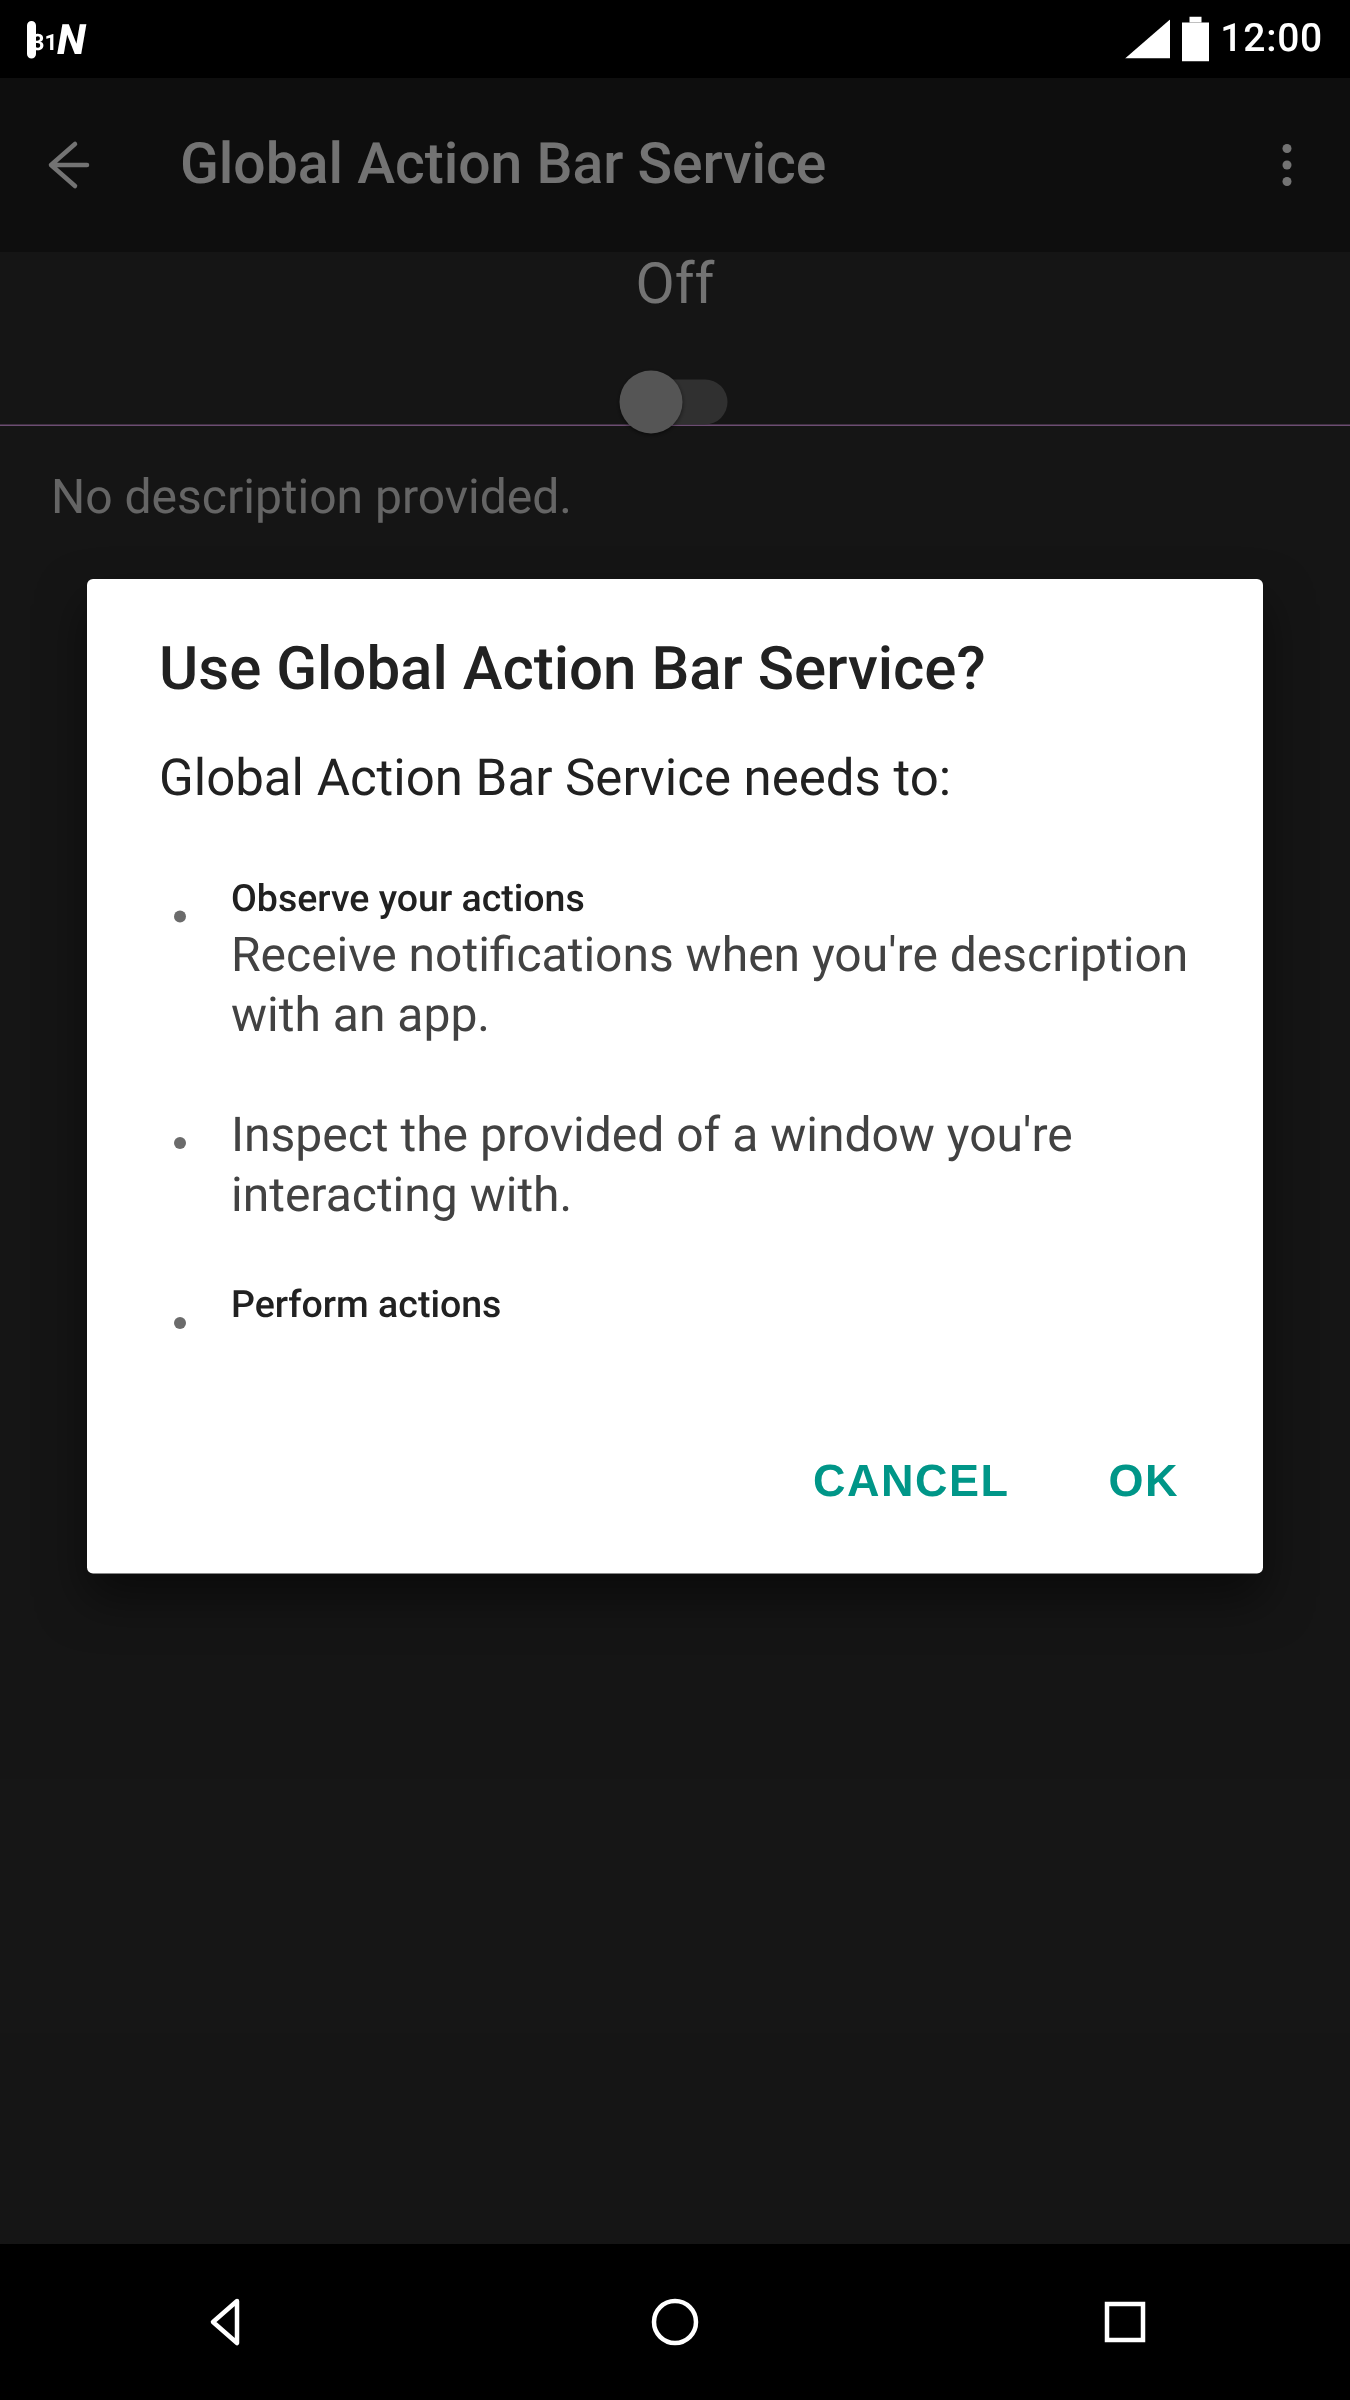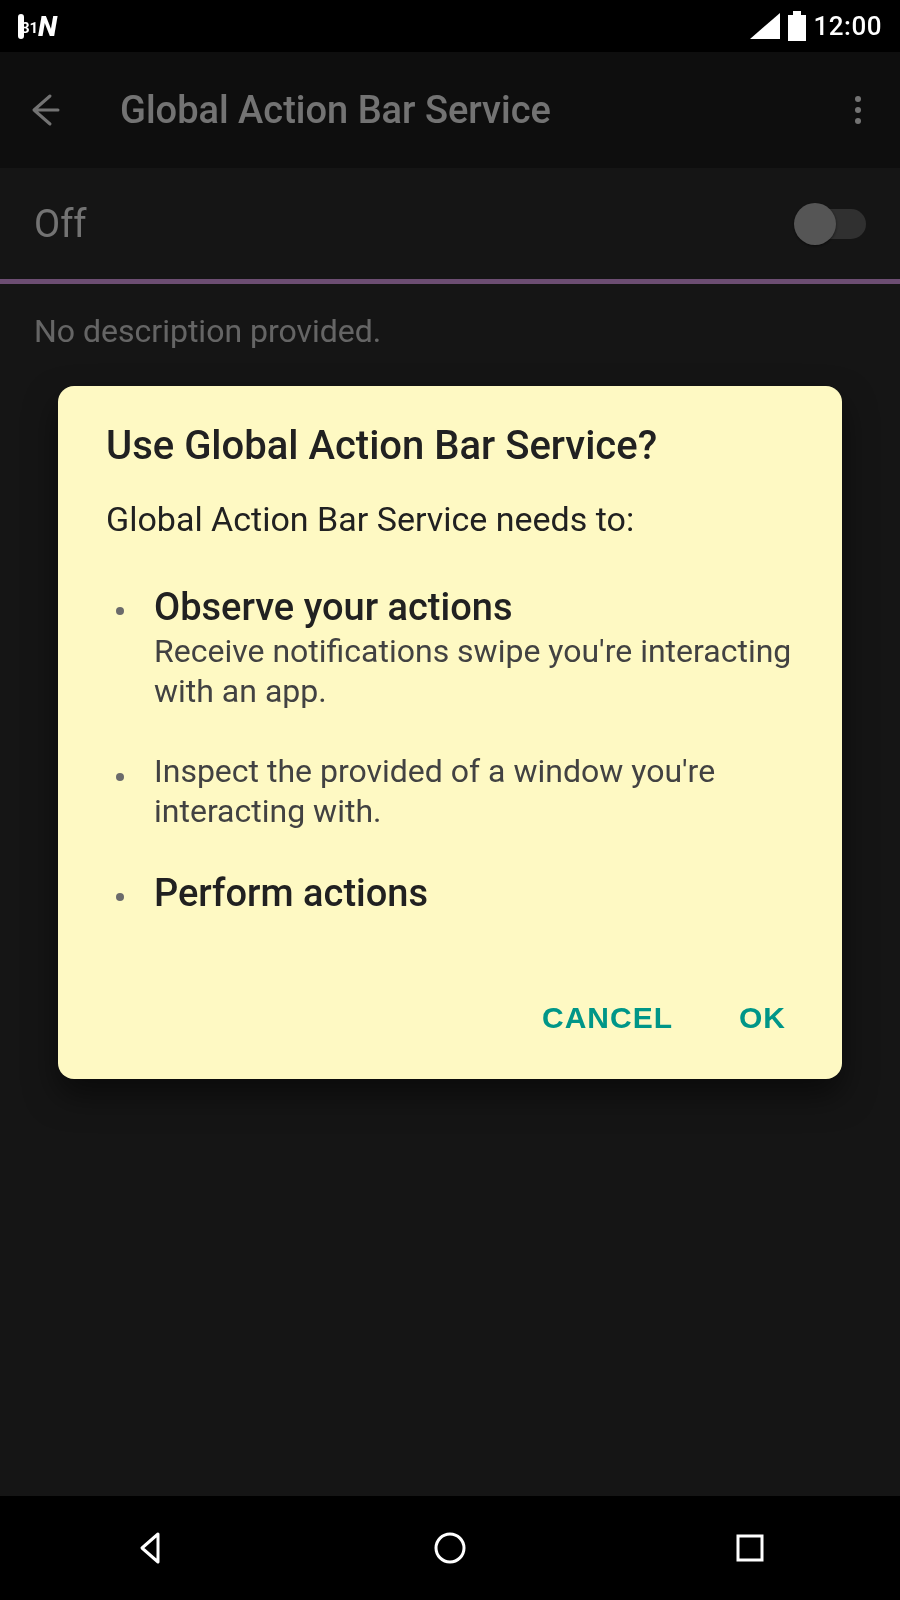--- a/index.html
+++ b/index.html
@@ -20,39 +20,39 @@
   .signal-icon svg, .battery-icon svg { display: block; }
 
   
   .app-surface { position: absolute; top: 52px; left: 0; right: 0; bottom: 104px; background: #303030; }
   .appbar { height: 116px; background: #212121; display: flex; align-items: center; padding: 0 20px; color: #fff; }
   .appbar .back { width: 44px; height: 44px; display: flex; align-items: center; justify-content: center; }
   .appbar .title { font-size: 38px; font-weight: 500; margin-left: 56px; flex: 1; }
   .appbar .overflow { width: 44px; height: 44px; display: flex; flex-direction: column; align-items: center; justify-content: center; gap: 5px; }
   .appbar .overflow span { width: 6px; height: 6px; background: #fff; border-radius: 50%; }
 
-  .toggle-row { height: 116px; display: flex; align-items: center; padding: 0 34px; color: #fff; border-bottom: 5px solid #f0abfc; }
+  .toggle-row { height: 116px; display: flex; align-items: center; padding: 0 34px; color: #fff; border-bottom: 1px solid #f0abfc; flex-direction: column; }
   .toggle-label { font-size: 38px; flex: 1; }
   .switch { width: 70px; height: 30px; background: #6b6b6b; border-radius: 15px; position: relative; }
   .switch::after { content: ''; position: absolute; left: -2px; top: -6px; width: 42px; height: 42px; background: #bdbdbd; border-radius: 50%; box-shadow: 0 1px 3px rgba(0,0,0,0.5); }
 
   .desc-row { padding: 28px 34px; color: #e0e0e0; font-size: 32px; }
 
   
   .scrim { position: absolute; top: 0; left: 0; right: 0; bottom: 0; background: rgba(0,0,0,0.55); }
 
   
-  .dialog { position: absolute; left: 58px; right: 58px; top: 386px; background: #fef9c3; border-radius: 16px; box-shadow: 0 16px 32px rgba(0,0,0,0.5); padding: 36px 0 0 0; color: #212121; }
+  .dialog { position: absolute; left: 58px; right: 58px; top: 386px; background: #ffffff; border-radius: 4px; box-shadow: 0 16px 32px rgba(0,0,0,0.5); padding: 36px 0 0 0; color: #212121; }
   .dialog-title { font-size: 40px; font-weight: 500; padding: 0 48px 4px 48px; }
   .dialog-sub { font-size: 34px; padding: 26px 60px 18px 48px; color: #212121; }
   .perm-list { padding: 8px 48px 8px 48px; }
   .perm { display: flex; align-items: flex-start; gap: 30px; padding: 20px 0; }
   .bullet { width: 8px; height: 8px; background: #6b6b6b; border-radius: 50%; margin-top: 22px; flex: none; margin-left: 10px; }
   .perm-body { flex: 1; }
-  .perm-title { font-size: 38px; font-weight: 500; margin-bottom: 2px; }
+  .perm-title { font-size: 25px; font-weight: 500; margin-bottom: 2px; }
   .perm-desc { font-size: 32px; color: #424242; line-height: 1.25; }
   .dialog-actions { display: flex; justify-content: flex-end; gap: 10px; padding: 40px 28px 28px 28px; }
   .dlg-btn { font-size: 30px; font-weight: 600; letter-spacing: 1px; color: #009688; padding: 16px 28px; background: none; border: none; cursor: pointer; text-align: right; }
 
   
   .navbar { position: absolute; left: 0; right: 0; bottom: 0; height: 104px; background: #000; display: flex; align-items: center; justify-content: space-around; }
   .navbtn { width: 60px; height: 60px; display: flex; align-items: center; justify-content: center; }
   .nav-back svg, .nav-home svg, .nav-recent svg { stroke: #fff; fill: none; stroke-width: 3; }
 </style>
 </head>
@@ -107,21 +107,21 @@
   </div>
 
   <div class="dialog">
     <div class="dialog-title">Use Global Action Bar Service?</div>
     <div class="dialog-sub">Global Action Bar Service needs to:</div>
     <div class="perm-list">
       <div class="perm">
         <div class="bullet"></div>
         <div class="perm-body">
           <div class="perm-title">Observe your actions</div>
-          <div class="perm-desc">Receive notifications swipe you're interacting with an app.</div>
+          <div class="perm-desc">Receive notifications when you're description with an app.</div>
         </div>
       </div>
       <div class="perm">
         <div class="bullet"></div>
         <div class="perm-body">
           <div class="perm-desc">Inspect the provided of a window you're interacting with.</div>
         </div>
       </div>
       <div class="perm">
         <div class="bullet"></div>

